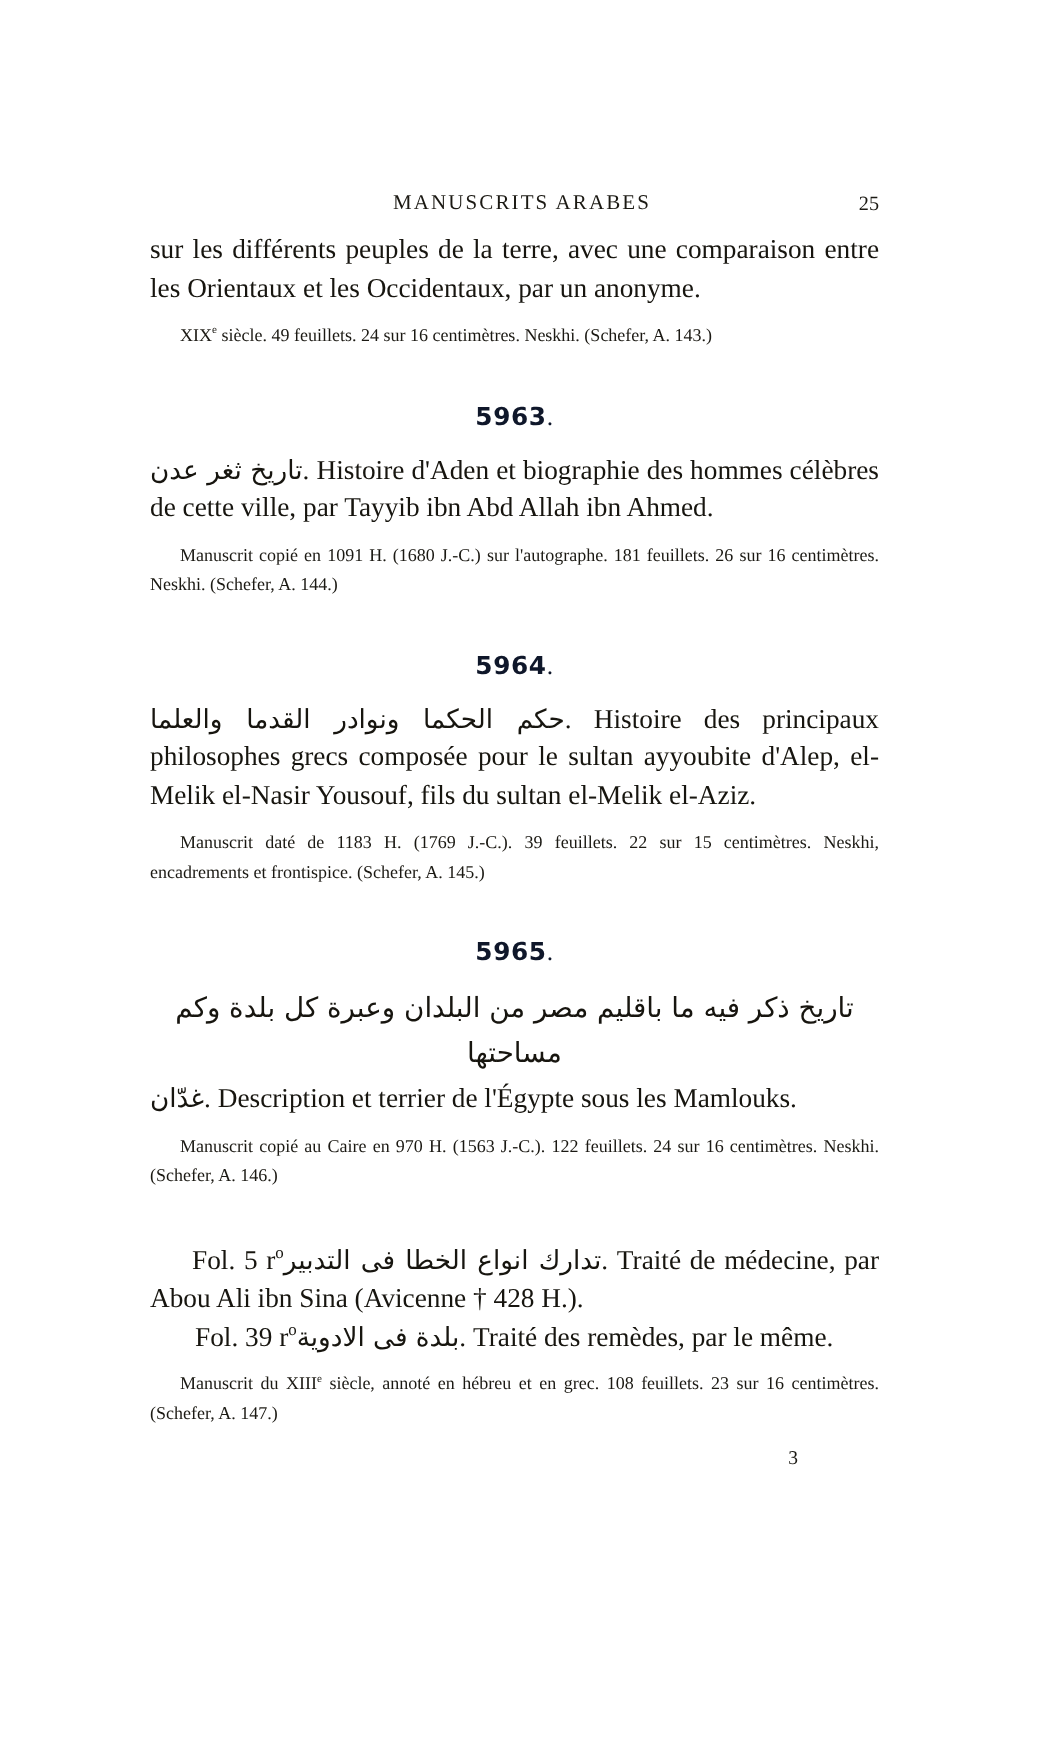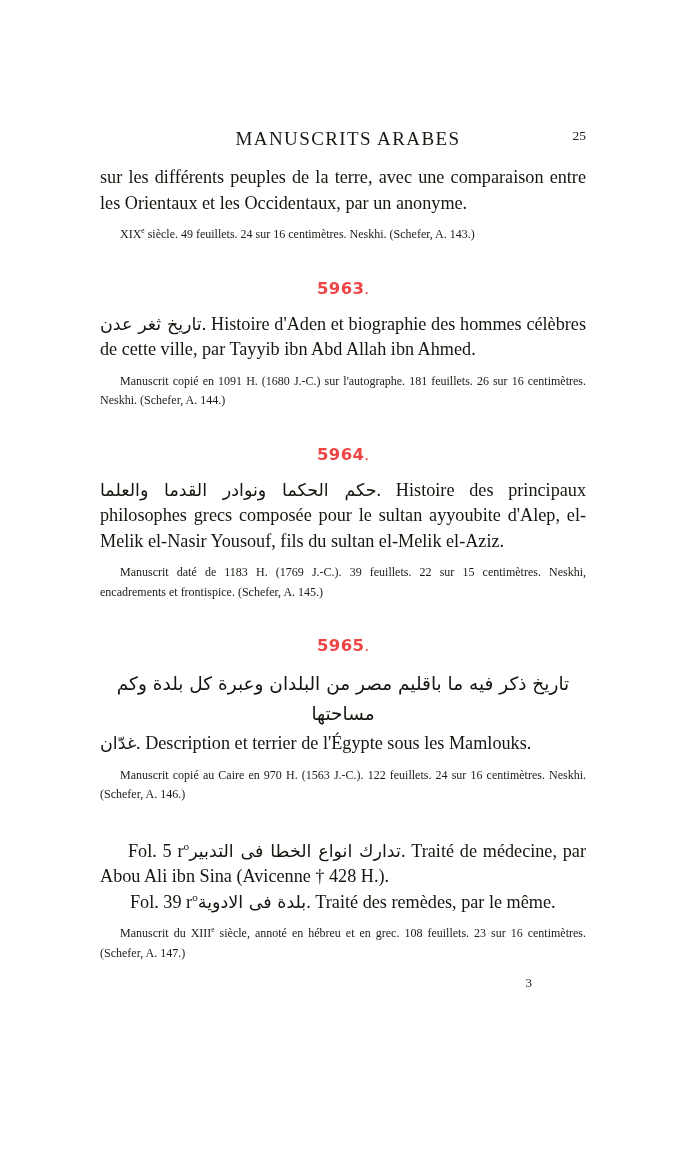--- a/index.html
+++ b/index.html
@@ -21,21 +21,21 @@
     top: 128px;
     width: 486px;
   }
   
   .runhead {
     position: relative;
     height: 26px;
   }
   .runhead-title {
     text-align: center;
-    font-size: 19px;
+    font-size: 14px;
     letter-spacing: 1.4px;
     color: #1b1913;
     font-variant: small-caps;
     text-transform: uppercase;
     padding-left: 10px;
   }
   .runhead-folio {
     position: absolute;
     right: 0;
     top: 0;
@@ -45,21 +45,21 @@
   
   .para {
     font-size: 18.2px;
     line-height: 25.5px;
     text-align: justify;
     text-justify: inter-word;
     margin: 0;
     color: #17150f;
   }
   .para.lead {
-    margin-top: 11px;
+    margin-top: 0;
   }
   .para.last-line-left {
     text-align-last: left;
   }
   .note {
     font-size: 12px;
     line-height: 19.5px;
     text-align: justify;
     text-justify: inter-word;
     text-align-last: left;
@@ -70,21 +70,21 @@
   .entry {
     margin-top: 34px;
   }
   .entry-num {
     text-align: center;
     font-family: "DejaVu Sans", "Liberation Sans", sans-serif;
     font-weight: bold;
     font-size: 16.5px;
     letter-spacing: 0.4px;
     margin-bottom: 13px;
-    color: #ef4444;
+    color: #0f172a;
   }
   .entry-num .dot {
     font-family: "Liberation Serif", serif;
     font-weight: normal;
     font-size: 17px;
   }
   .ar {
     direction: rtl;
     unicode-bidi: isolate;
     font-family: "DejaVu Sans", sans-serif;

